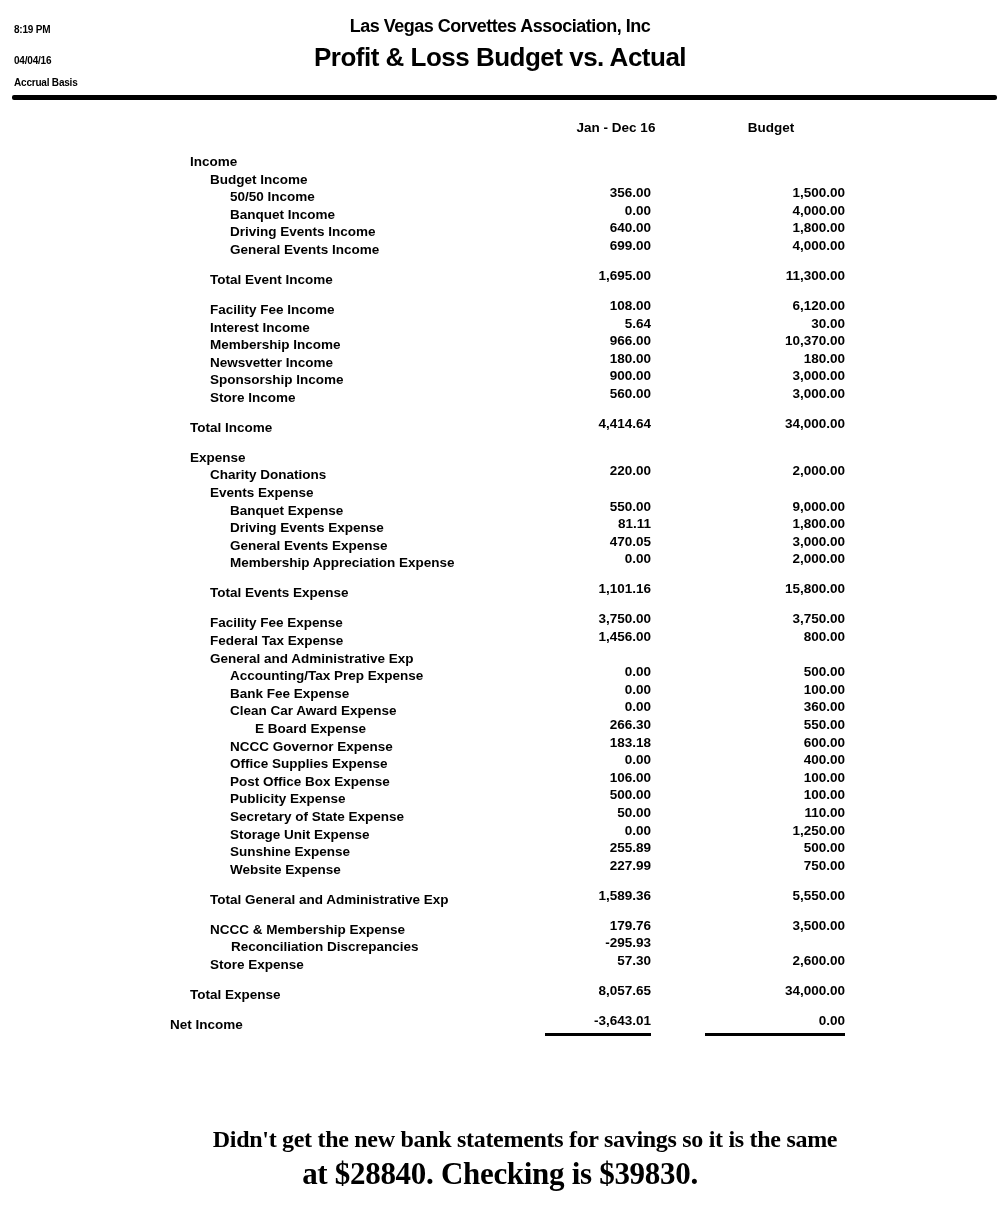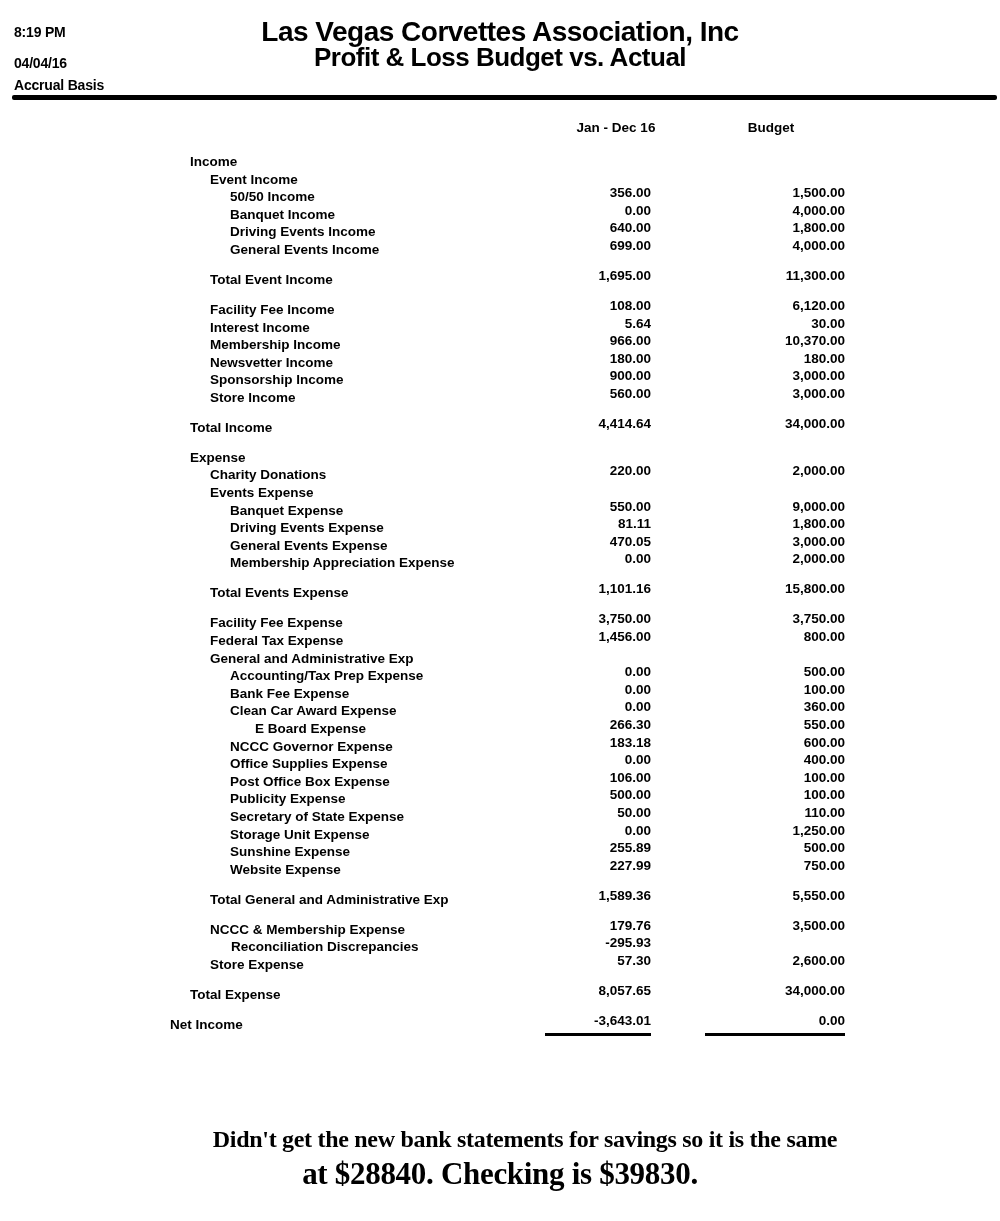--- a/index.html
+++ b/index.html
@@ -7,26 +7,26 @@
     position:relative;
     width:1000px;
     height:1221px;
     background:#ffffff;
     color:#000000;
     font-family:"Liberation Sans",sans-serif;
     font-weight:bold;
     overflow:hidden;
   }
   
-  .meta{position:absolute;left:14px;font-size:14px;letter-spacing:-0.2px;white-space:nowrap;}
+  .meta{position:absolute;left:14px;font-size:10px;letter-spacing:-0.2px;white-space:nowrap;}
   .meta-time{top:24px;}
   .meta-date{top:55px;}
   .meta-basis{top:77px;}
   
-  .company{position:absolute;top:16px;left:0;right:0;text-align:center;font-size:28px;letter-spacing:-0.5px;}
+  .company{position:absolute;top:16px;left:0;right:0;text-align:center;font-size:18px;letter-spacing:-0.5px;}
   .rpt-title{position:absolute;top:42px;left:0;right:0;text-align:center;font-size:26px;letter-spacing:-0.5px;}
   
   .top-rule{position:absolute;top:95px;left:12px;width:985px;height:5px;background:#000;border-radius:2px;}
   
   .colhead{position:absolute;top:120px;font-size:13.5px;text-align:center;white-space:nowrap;}
   .colhead.c1{left:551px;width:130px;}
   .colhead.c2{left:701px;width:140px;}
   
   .rows{position:absolute;top:149px;left:0;right:0;}
   .row{position:relative;height:17.6px;}
@@ -60,21 +60,21 @@
   <div class="colhead c1">Jan - Dec 16</div>
   <div class="colhead c2">Budget</div>
 
   <div class="rows">
       <div class="row">
         <span class="lbl" style="left: 190px;">Income</span>
         <span class="val v1"></span>
         <span class="val v2"></span>
       </div>
       <div class="row">
-        <span class="lbl" style="left: 210px;">Event Income</span>
+        <span class="lbl" style="left: 210px;">Budget Income</span>
         <span class="val v1"></span>
         <span class="val v2"></span>
       </div>
       <div class="row">
         <span class="lbl" style="left: 230px;">50/50 Income</span>
         <span class="val v1">356.00</span>
         <span class="val v2">1,500.00</span>
       </div>
       <div class="row">
         <span class="lbl" style="left: 230px;">Banquet Income</span>

